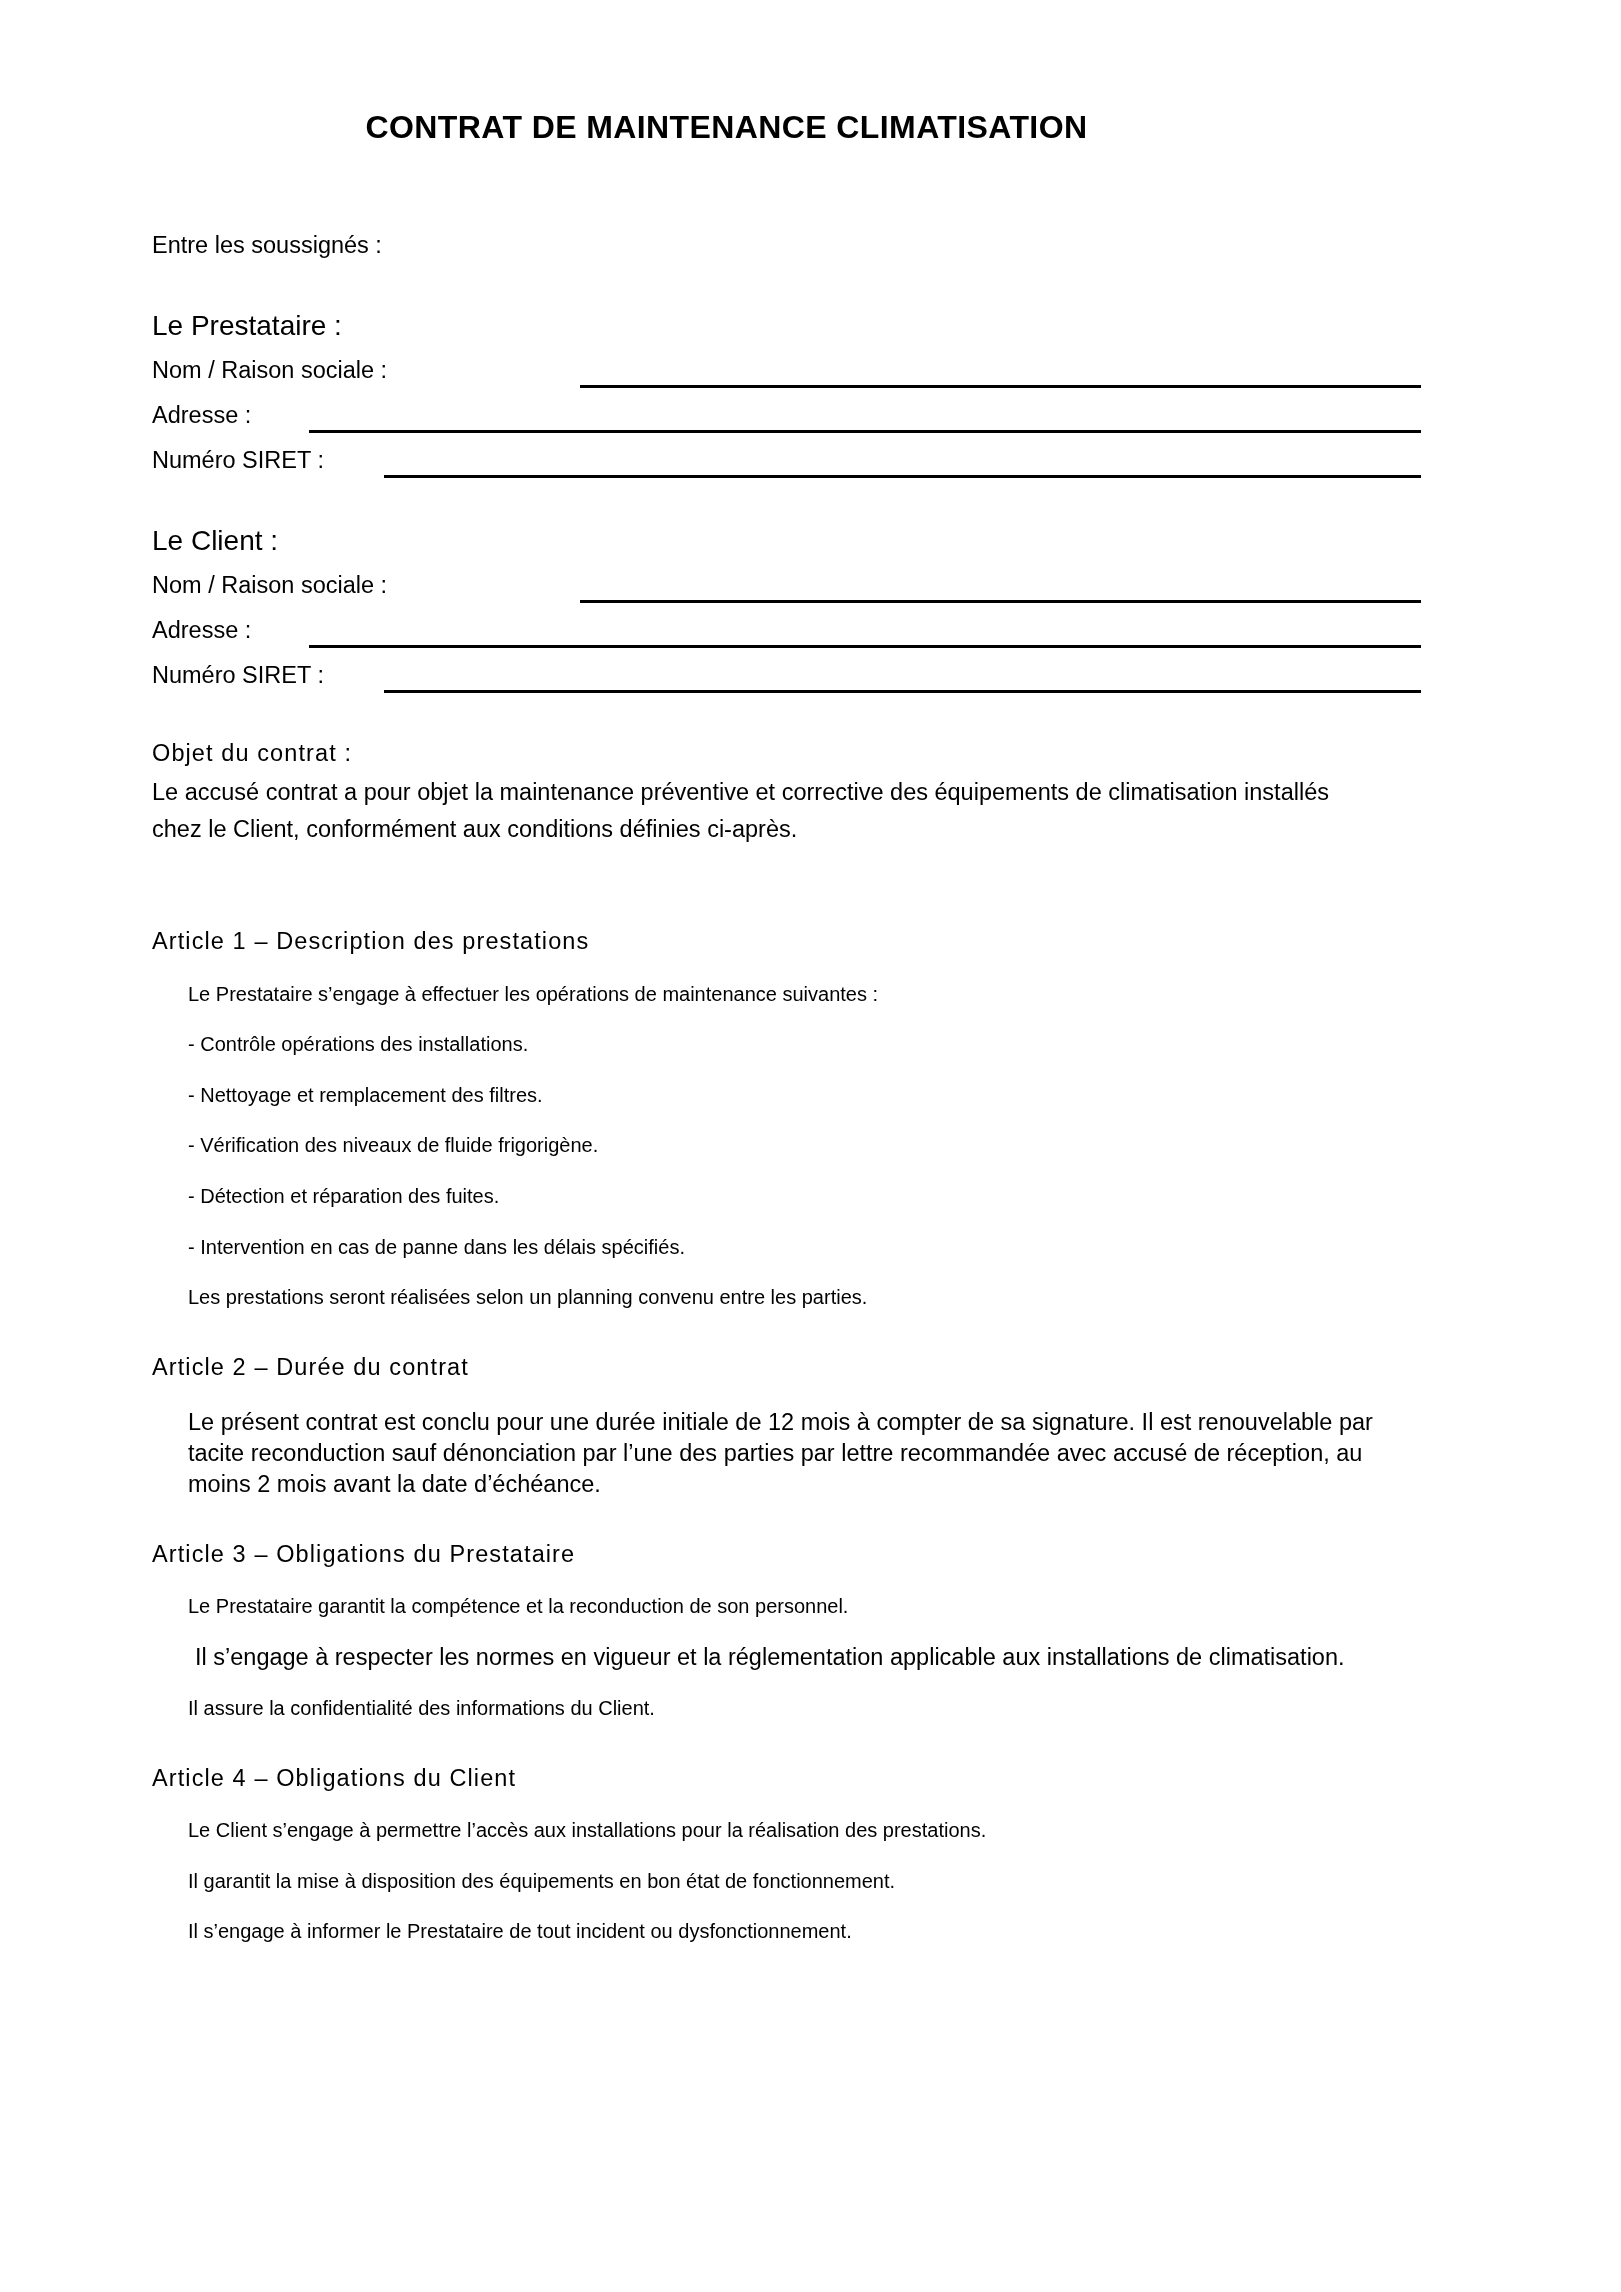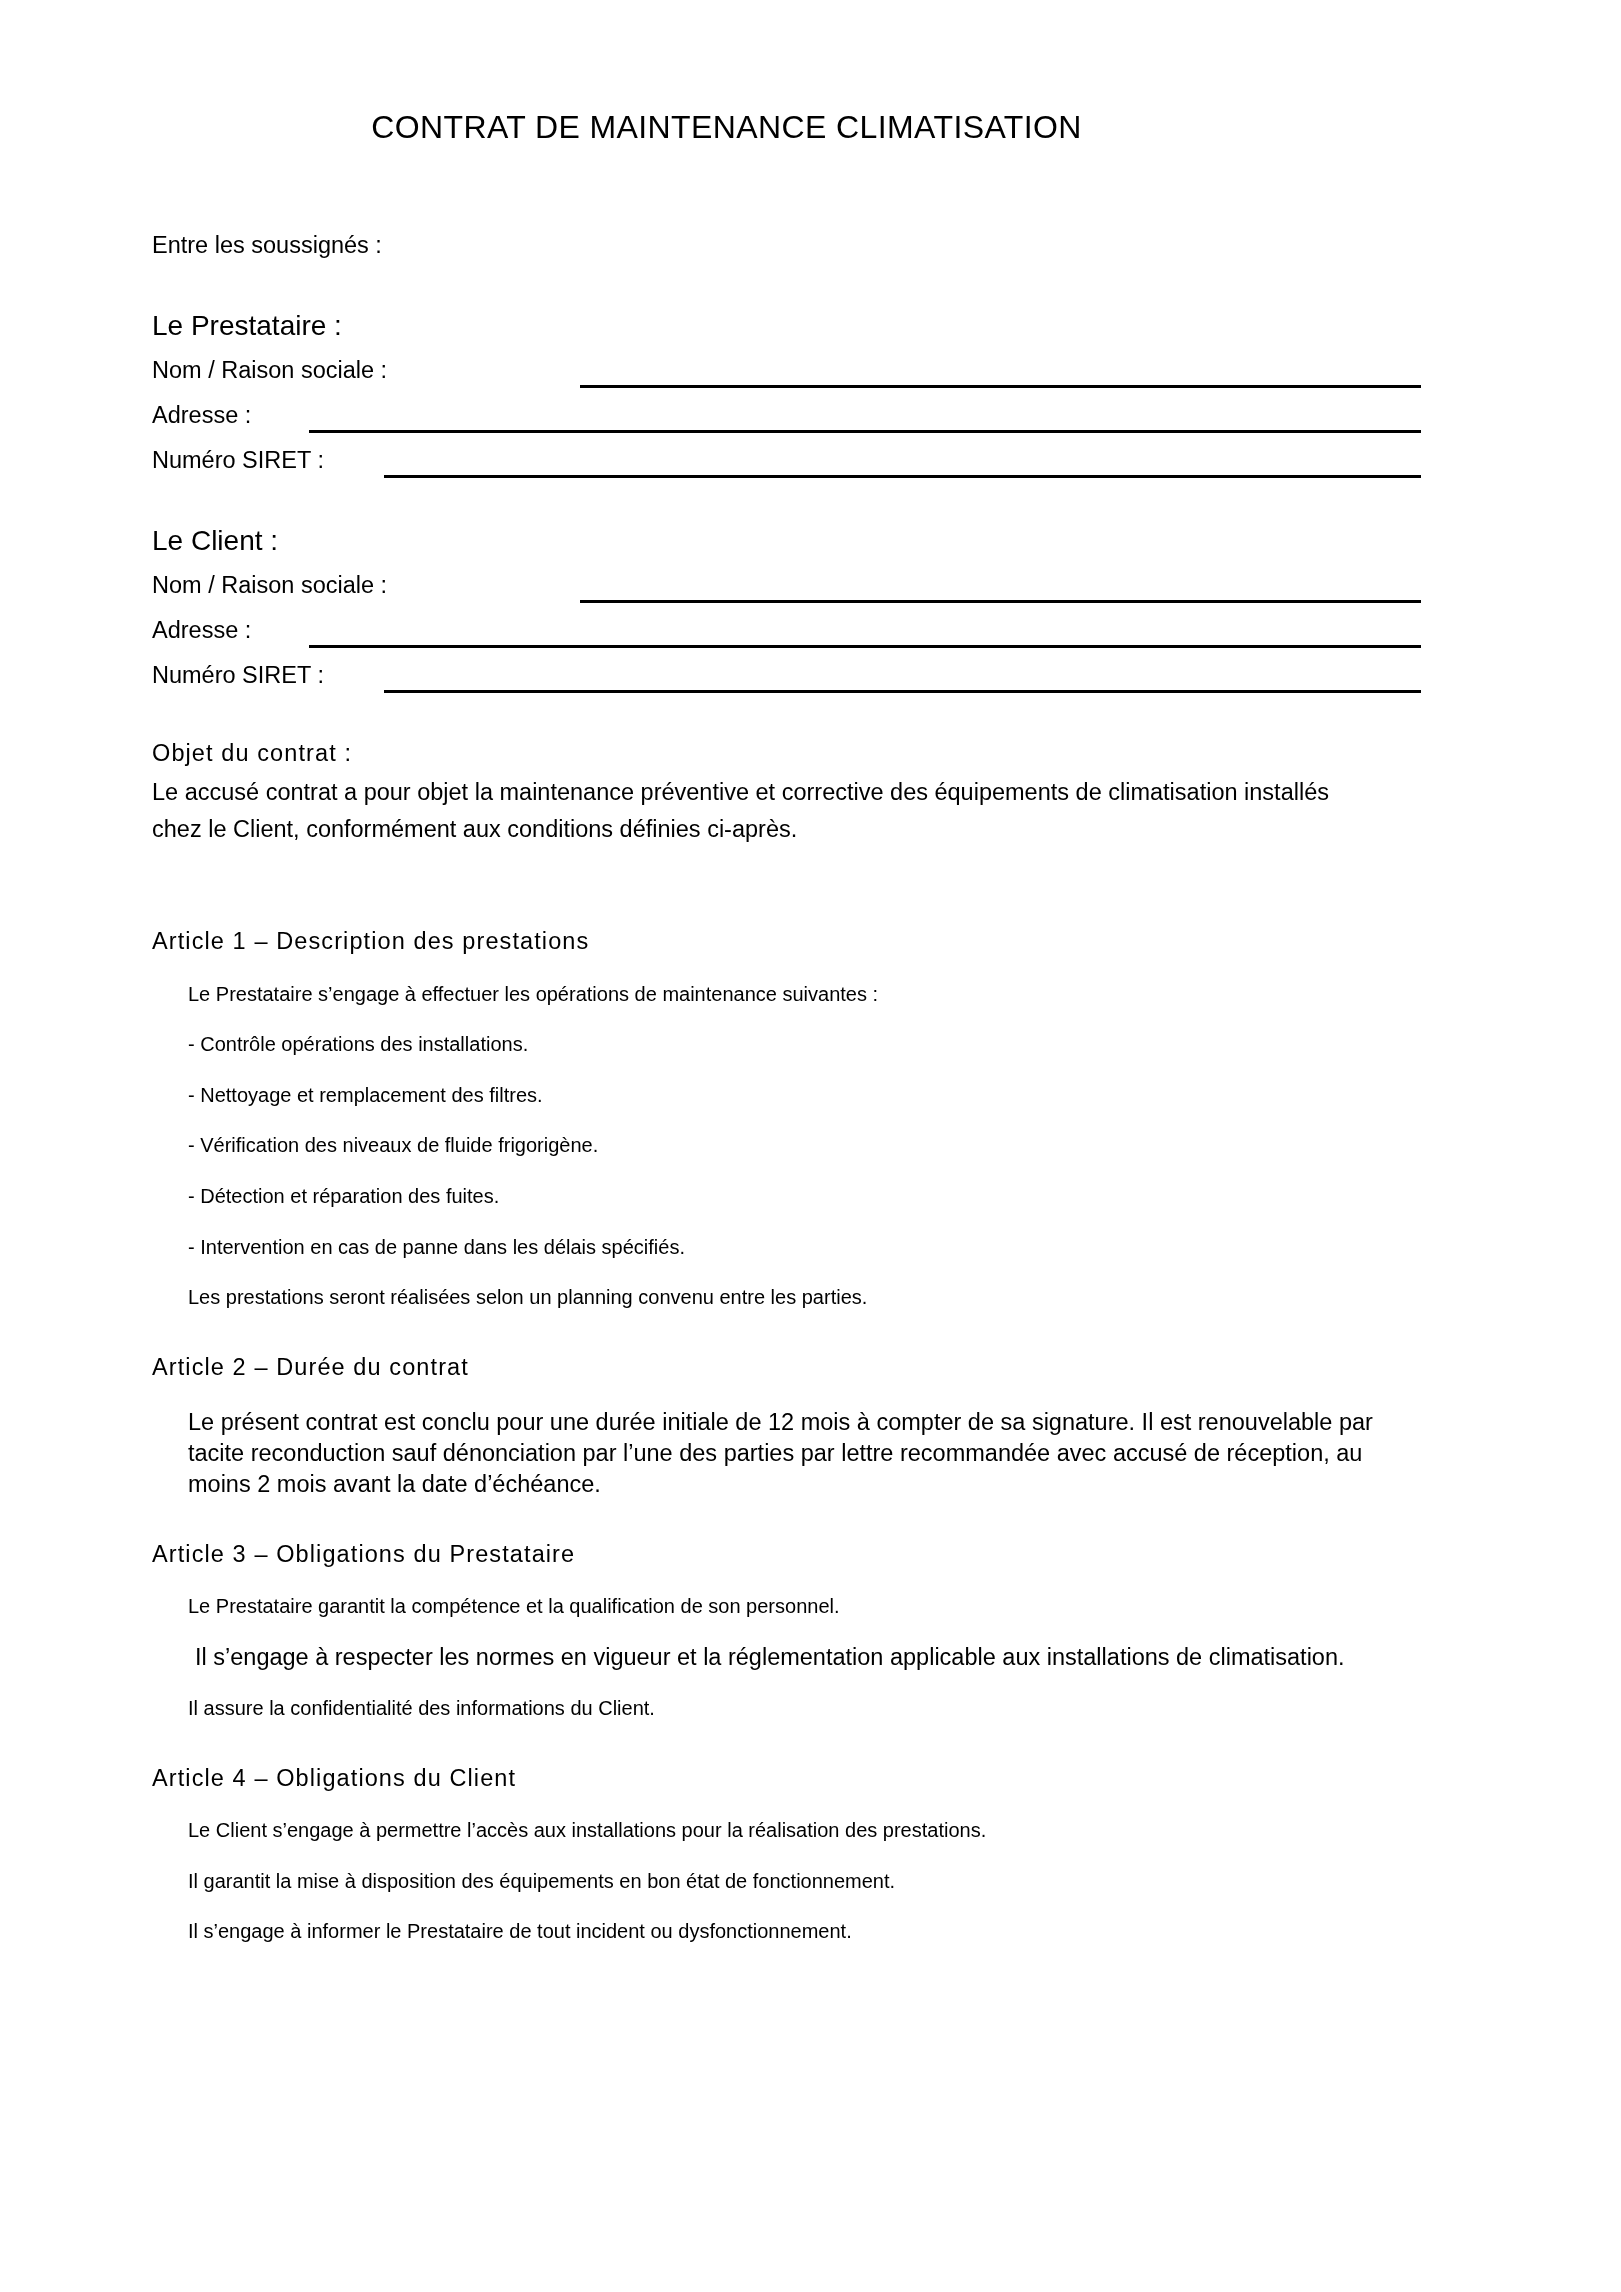--- a/index.html
+++ b/index.html
@@ -19,21 +19,21 @@
     box-sizing: border-box;
     overflow: hidden;
   }
   .doc-title {
     position: absolute;
     top: 110px;
     left: 0;
     width: 1453px;
     text-align: center;
     font-size: 32px;
-    font-weight: normal;
+    font-weight: bold;
     letter-spacing: 0.4px;
     line-height: 1.1;
   }
   .content {
     position: absolute;
     left: 152px;
     top: 223px;
     width: 1269px;
   }
   .line-text {
@@ -178,21 +178,21 @@
 
     <div>
       <div class="article-heading">Article 2 – Durée du contrat</div>
       <div class="article-para-tight indent">Le présent contrat est conclu pour une durée initiale de 12 mois à compter de sa signature. Il est renouvelable par tacite reconduction sauf dénonciation par l’une des parties par lettre recommandée avec accusé de réception, au moins 2 mois avant la date d’échéance.</div>
     </div>
 
     <div class="spacer-md"></div>
 
     <div>
       <div class="article-heading">Article 3 – Obligations du Prestataire</div>
-      <div class="article-item first indent">Le Prestataire garantit la compétence et la qualification de son personnel.</div>
+      <div class="article-item first indent">Le Prestataire garantit la compétence et la reconduction de son personnel.</div>
       <div class="article-para-tight indent" style="width:1220px;margin-left:43px;">Il s’engage à respecter les normes en vigueur et la réglementation applicable aux installations de climatisation.</div>
       <div class="article-item indent">Il assure la confidentialité des informations du Client.</div>
     </div>
 
     <div class="spacer-md"></div>
 
     <div>
       <div class="article-heading">Article 4 – Obligations du Client</div>
       <div class="article-item first indent">Le Client s’engage à permettre l’accès aux installations pour la réalisation des prestations.</div>
       <div class="article-item indent">Il garantit la mise à disposition des équipements en bon état de fonctionnement.</div>

